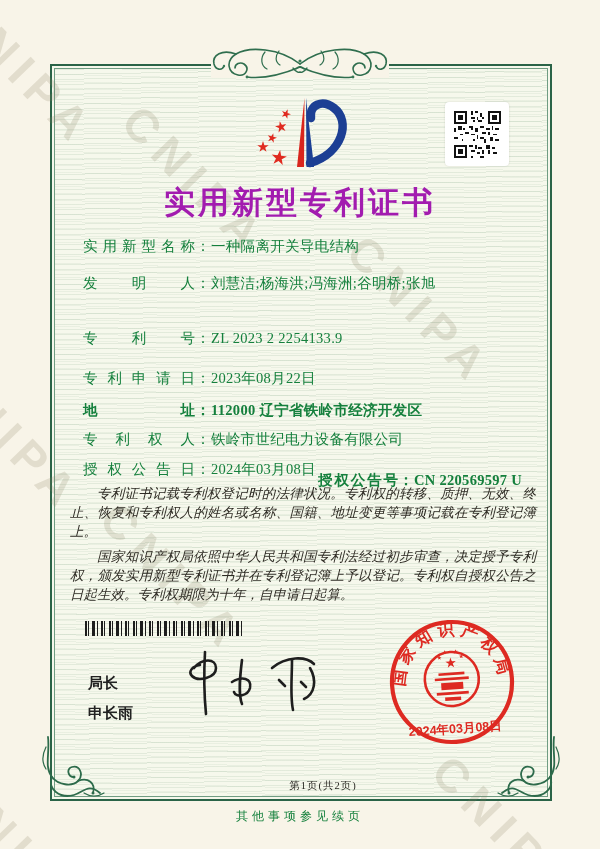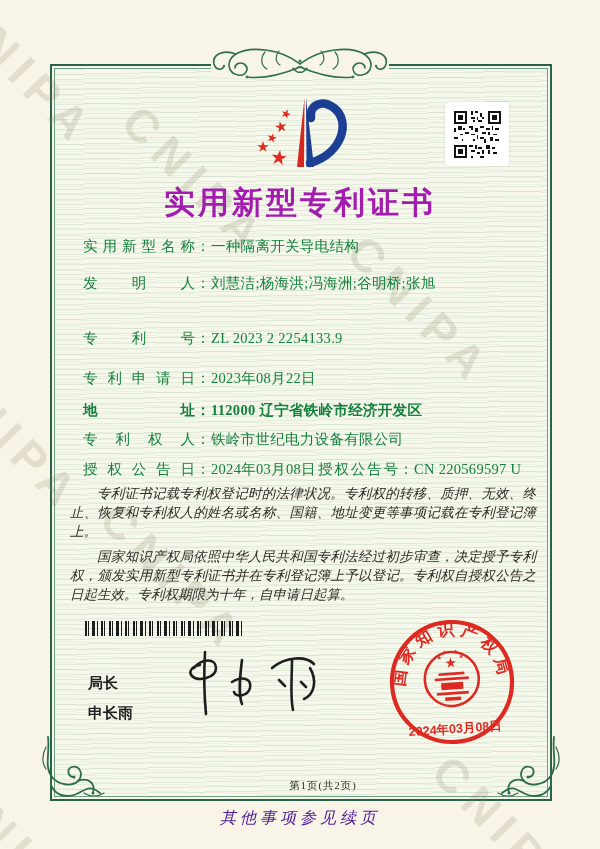--- a/index.html
+++ b/index.html
@@ -24,21 +24,21 @@
   .content{position:absolute;inset:0;z-index:3;}
 
   .cert-no{position:absolute;left:80px;top:100px;font-size:14px;letter-spacing:1px;color:#23231f;}
   .title{position:absolute;left:0;top:182px;width:100%;text-align:center;
          font-size:31px;font-weight:700;letter-spacing:3px;color:#a21caf;}
 
   .field-row{position:absolute;left:83px;font-size:14.5px;color:#15803d;white-space:nowrap;}
   .flabel{display:inline-block;width:112px;text-align:justify;text-align-last:justify;}
   .colon{display:inline-block;width:16px;text-align:center;}
   .fvalue{letter-spacing:0.3px;}
-  .grant-pair{position:absolute;left:235px;top:0;white-space:nowrap;}
+  .grant-pair{position:absolute;left:235px;top:11px;white-space:nowrap;font-weight:bold;}
   .glabel{display:inline-block;width:80px;text-align:justify;text-align-last:justify;}
 
   .paragraphs{position:absolute;left:70px;top:484px;width:466px;font-size:13.5px;
               line-height:19px;color:#2e2b24;font-style:italic;text-align:justify;}
   .paragraphs p{margin:0 0 6px 0;text-indent:2em;}
 
   .barcode{position:absolute;left:85px;top:621px;width:157px;height:15px;
      background:repeating-linear-gradient(90deg,
        #1d1d1d 0 2px, rgba(0,0,0,0) 2px 3px,
        #1d1d1d 3px 4px, rgba(0,0,0,0) 4px 7px,
@@ -54,21 +54,21 @@
   .officer{position:absolute;left:88px;top:668px;
            font-family:Liberation Serif, serif;
            font-weight:600;font-size:15px;color:#222;line-height:30px;}
   .sig{position:absolute;left:172px;top:646px;z-index:4;}
 
   .seal{position:absolute;left:386px;top:616px;z-index:5;transform:rotate(-4deg);opacity:0.95;}
 
   .page-num{position:absolute;left:50px;top:779px;width:546px;text-align:center;
             font-size:10.5px;color:#2a2a24;letter-spacing:1px;}
   .footer-note{position:absolute;left:0;top:808px;width:100%;text-align:center;
-               font-size:16px;font-style:italic;letter-spacing:4px;color:#4c1d95;}
+               font-size:12px;letter-spacing:4px;color:#15803d;}
 
   .crest{position:absolute;left:205px;top:42px;z-index:2;}
   .corner-fl{position:absolute;z-index:2;}
 </style>
 </head>
 <body>
 
 <div class="page">
 
   <div class="frame">

